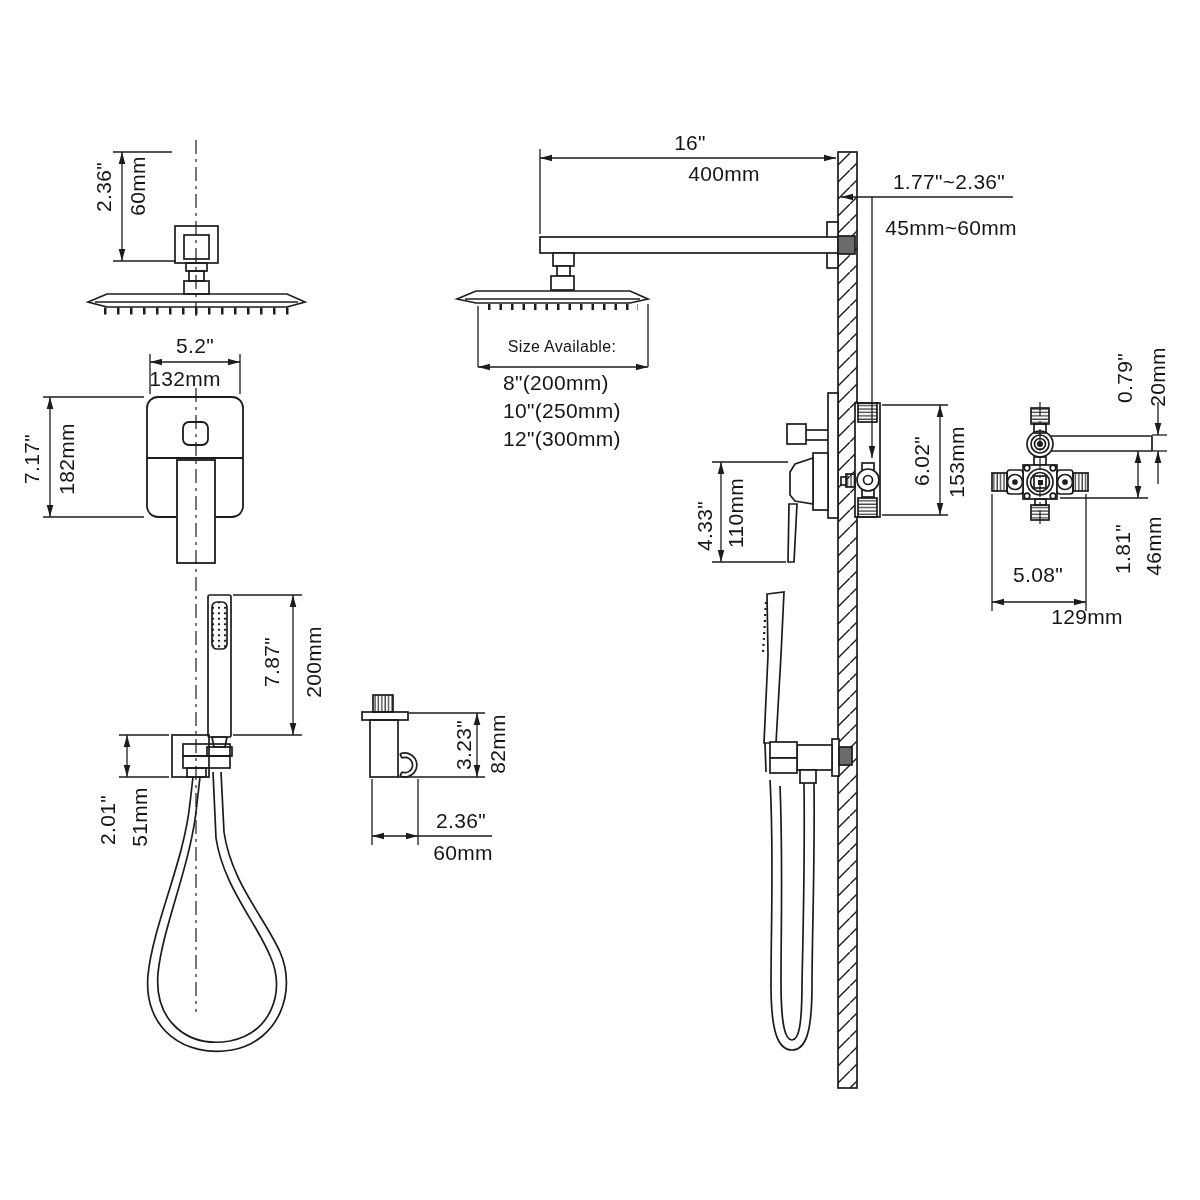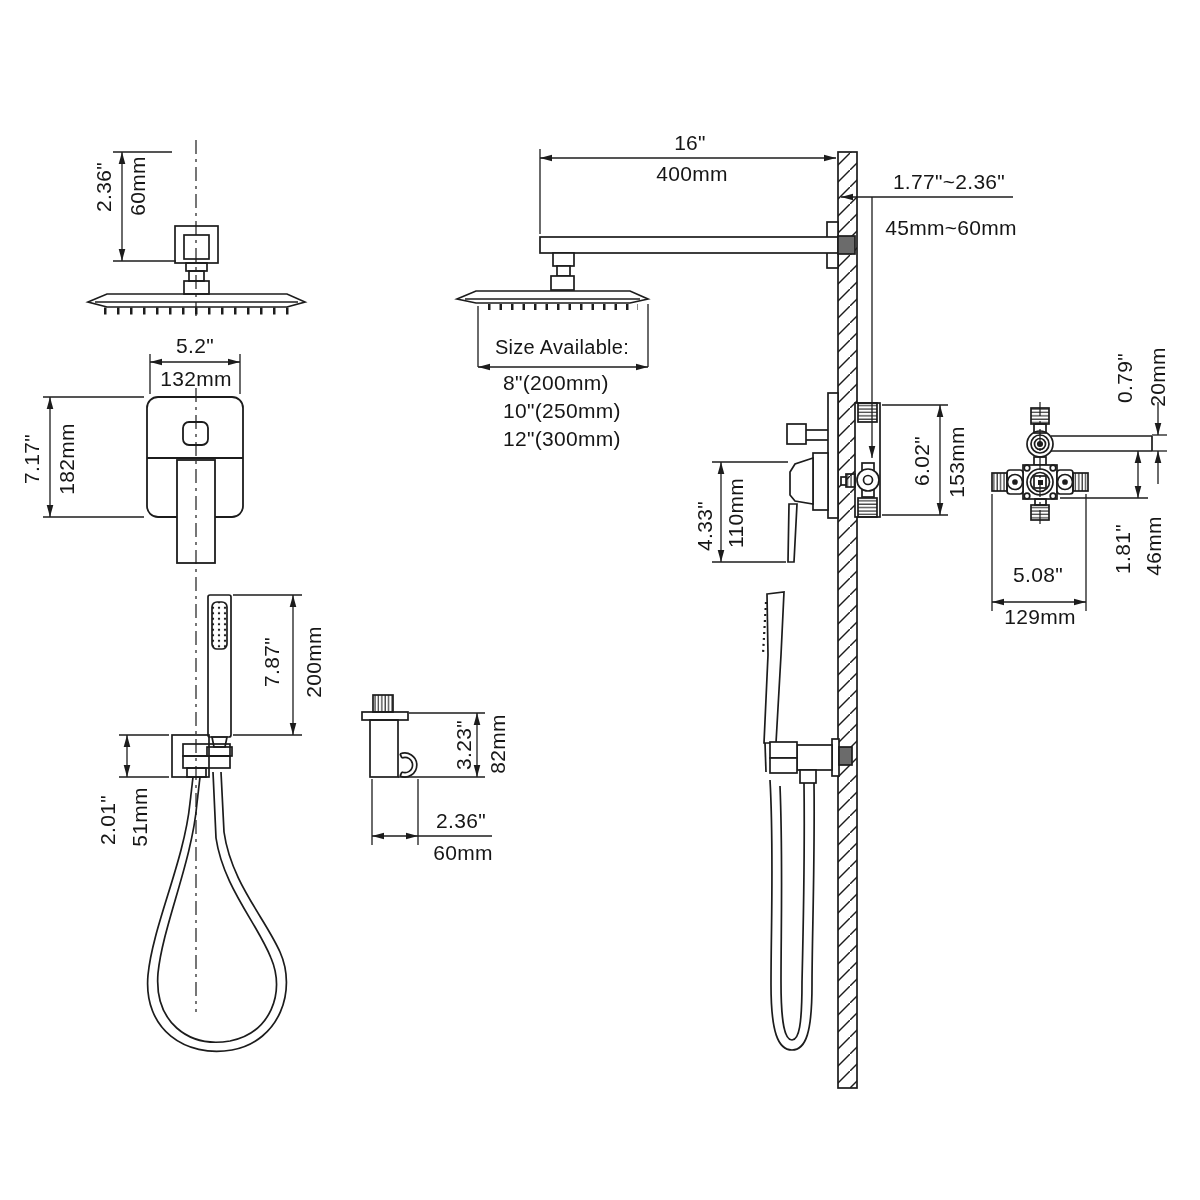--- a/index.html
+++ b/index.html
@@ -3,21 +3,21 @@
 <meta charset="utf-8">
 <style>
   html,body{margin:0;padding:0;background:#fff;}
   #canvas{position:relative;width:1200px;height:1200px;background:#fff;overflow:hidden;
           font-family:"Liberation Sans", sans-serif;color:#111;}
   svg{position:absolute;left:0;top:0;}
   .lbl{position:absolute;transform:translate(-50%,-50%);font-size:21px;line-height:1;
        white-space:nowrap;color:#161616;letter-spacing:0.3px;}
   .rot{transform:translate(-50%,-50%) rotate(-90deg);}
   .lbl-left{transform:translate(0,-50%);}
-  .big{font-size:20px;}
+  .big{font-size:16px;}
 </style>
 </head>
 <body>
 
 <div id="canvas">
 
 <svg width="1200" height="1200" viewBox="0 0 1200 1200">
   <defs>
     <marker id="ar" markerWidth="14" markerHeight="9" refX="13" refY="4.5" orient="auto-start-reverse" markerUnits="userSpaceOnUse">
       <path d="M13,4.5 L1,1.2 L1,7.8 Z" fill="#1c1c1c"></path>
@@ -220,56 +220,56 @@
     <line x1="196" y1="140" x2="196" y2="316"></line>
     <line x1="196" y1="388" x2="196" y2="1012"></line>
     <line x1="1040" y1="402" x2="1040" y2="528"></line>
   </g>
 </svg>
 
   <div class="lbl rot" style="left:103px;top:187px">2.36"</div>
   <div class="lbl rot" style="left:137px;top:186px">60mm</div>
 
   <div class="lbl" style="left:195px;top:345px">5.2"</div>
-  <div class="lbl" style="left:196px;top:378px">132mm</div>
+  <div class="lbl" style="left:185px;top:378px">132mm</div>
 
   <div class="lbl rot" style="left:31px;top:459px">7.17"</div>
   <div class="lbl rot" style="left:66px;top:459px">182mm</div>
 
   <div class="lbl rot" style="left:271px;top:662px">7.87"</div>
   <div class="lbl rot" style="left:313px;top:662px">200mm</div>
 
   <div class="lbl rot" style="left:107px;top:820px">2.01"</div>
   <div class="lbl rot" style="left:139px;top:817px">51mm</div>
 
   <div class="lbl rot" style="left:463px;top:745px">3.23"</div>
   <div class="lbl rot" style="left:497px;top:744px">82mm</div>
 
   <div class="lbl" style="left:461px;top:820px">2.36"</div>
   <div class="lbl" style="left:463px;top:852px">60mm</div>
 
   <div class="lbl" style="left:690px;top:142px">16"</div>
-  <div class="lbl" style="left:692px;top:173px">400mm</div>
+  <div class="lbl" style="left:724px;top:173px">400mm</div>
 
   <div class="lbl" style="left:949px;top:181px">1.77"~2.36"</div>
   <div class="lbl" style="left:951px;top:227px">45mm~60mm</div>
 
   <div class="lbl rot" style="left:921px;top:461px">6.02"</div>
   <div class="lbl rot" style="left:956px;top:462px">153mm</div>
 
   <div class="lbl rot" style="left:704px;top:526px">4.33"</div>
   <div class="lbl rot" style="left:735px;top:513px">110mm</div>
 
   <div class="lbl rot" style="left:1124px;top:378px">0.79"</div>
   <div class="lbl rot" style="left:1157px;top:377px">20mm</div>
 
   <div class="lbl rot" style="left:1122px;top:549px">1.81"</div>
   <div class="lbl rot" style="left:1153px;top:546px">46mm</div>
 
   <div class="lbl" style="left:1038px;top:574px">5.08"</div>
-  <div class="lbl" style="left:1040px;top:616px">129mm</div>
+  <div class="lbl" style="left:1087px;top:616px">129mm</div>
 
   <div class="lbl big" style="left:562px;top:347px">Size Available:</div>
   <div class="lbl lbl-left" style="left:503px;top:382px">8"(200mm)</div>
   <div class="lbl lbl-left" style="left:503px;top:410px">10"(250mm)</div>
   <div class="lbl lbl-left" style="left:503px;top:438px">12"(300mm)</div>
 
 </div>
 
 </body></html>

